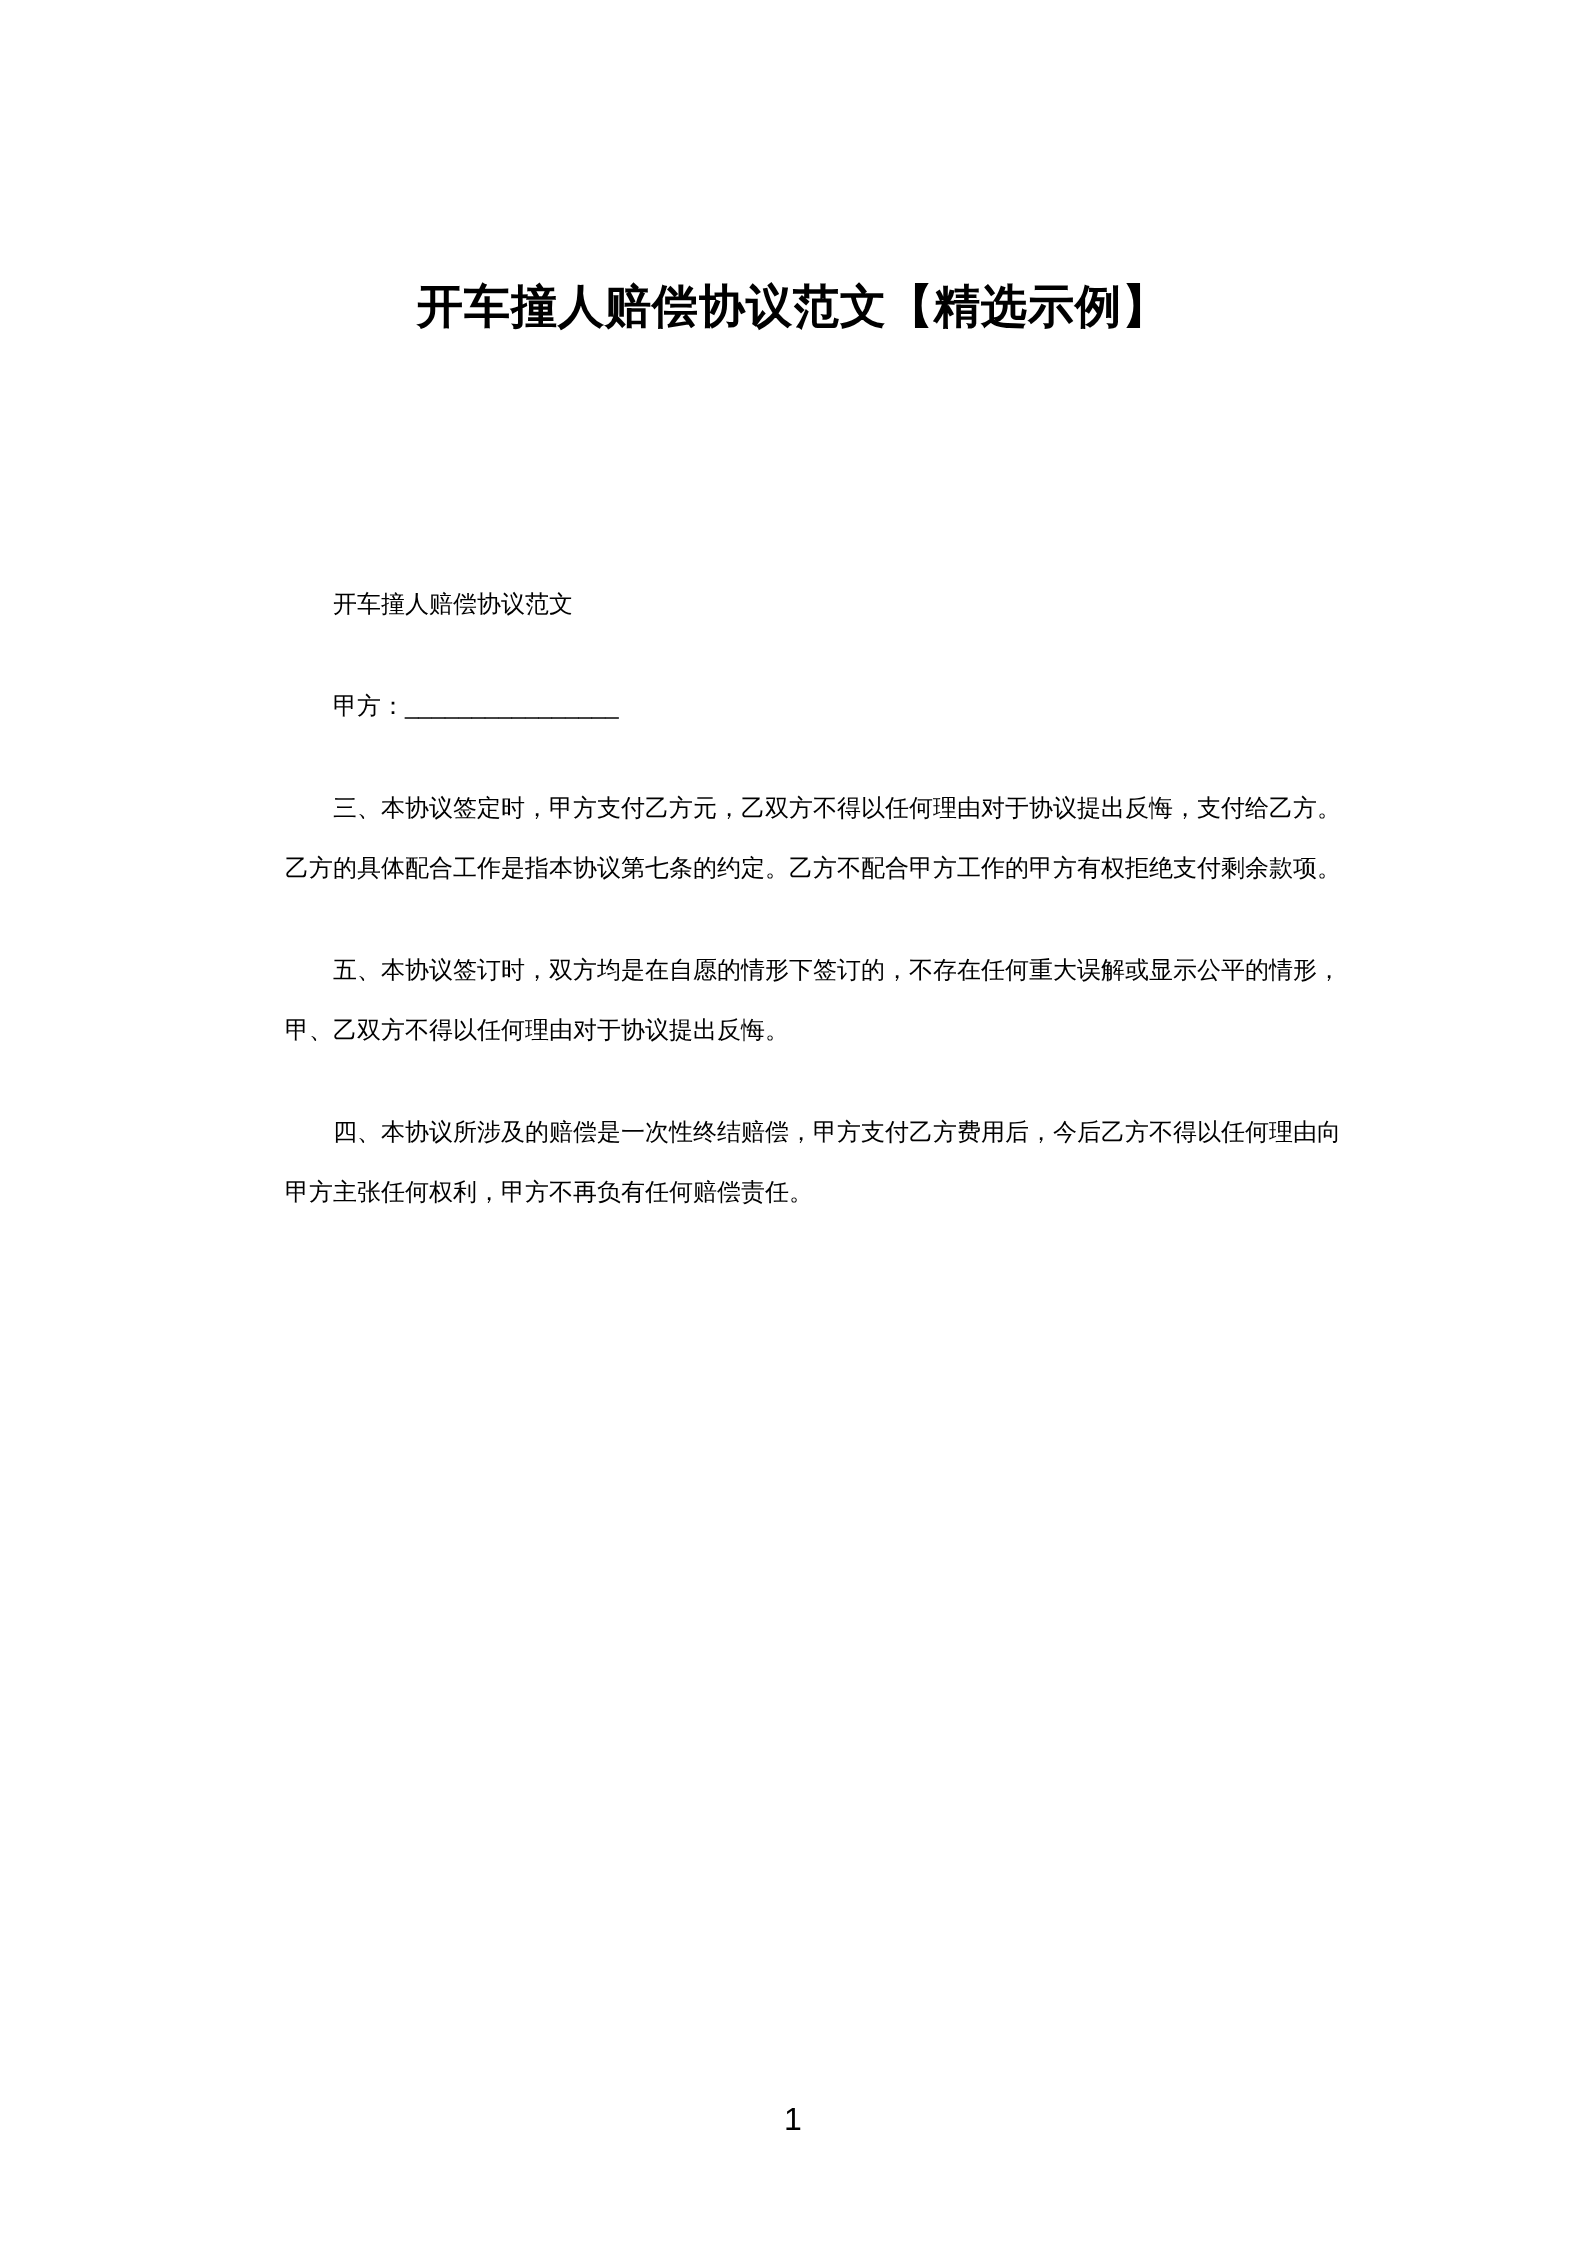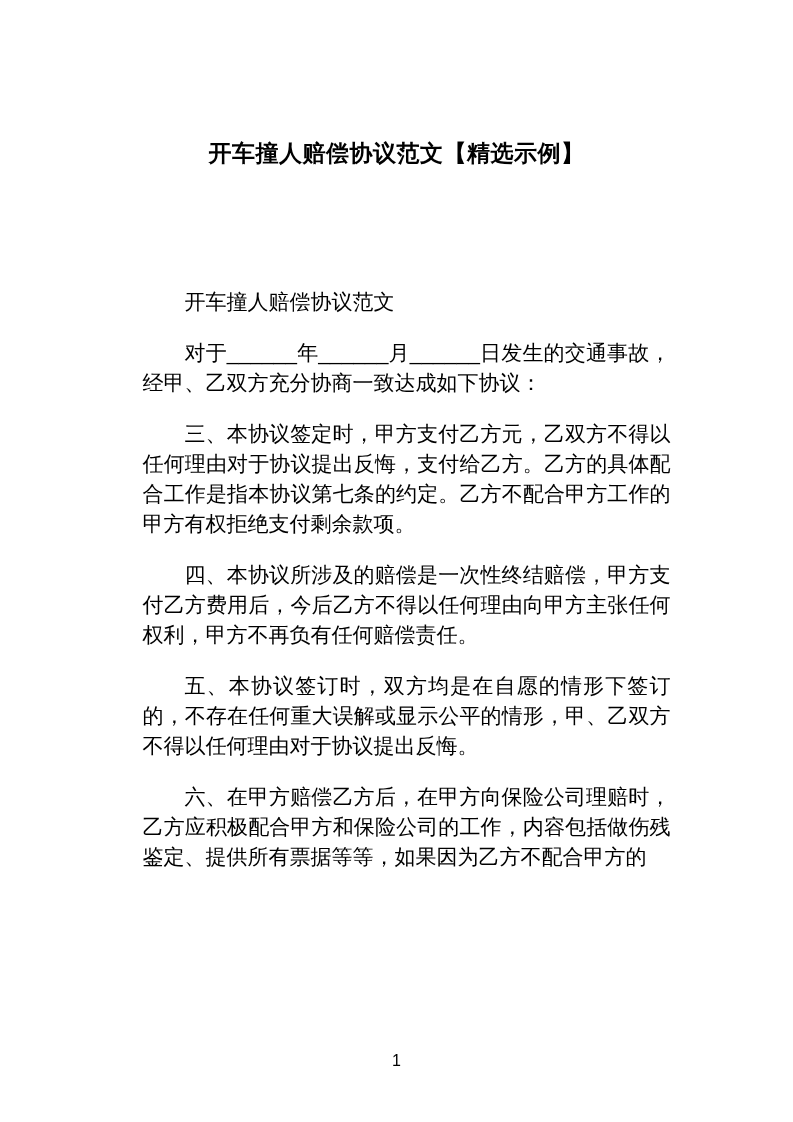--- a/index.html
+++ b/index.html
@@ -24,21 +24,21 @@
     line-height: 30px;
     font-weight: 700;
     text-align: center;
     letter-spacing: 0.5px;
   }
   .content {
     margin: 119px 83px 0 103px;
   }
   .content p {
     margin: 0 0 21px 0;
-    font-size: 21px;
+    font-size: 12px;
     line-height: 30px;
     text-align: justify;
     text-indent: 2em;
     word-break: break-all;
     overflow-wrap: break-word;
   }
   .page-number {
     position: absolute;
     top: 1050px;
     left: 0;
@@ -49,21 +49,20 @@
   }
 </style>
 </head>
 <body>
 
 <div class="page">
   <h1 class="doc-title">开车撞人赔偿协议范文【精选示例】</h1>
 
   <div class="content">
     <p>开车撞人赔偿协议范文</p>
-    <p>对于______年______月______日发生的交通事故，经甲、乙双方充分协商一致达成如下协议：</p>
+    <p>甲方：________________</p>
     <p>三、本协议签定时，甲方支付乙方元，乙双方不得以任何理由对于协议提出反悔，支付给乙方。乙方的具体配合工作是指本协议第七条的约定。乙方不配合甲方工作的甲方有权拒绝支付剩余款项。</p>
+    <p>五、本协议签订时，双方均是在自愿的情形下签订的，不存在任何重大误解或显示公平的情形，甲、乙双方不得以任何理由对于协议提出反悔。</p>
     <p>四、本协议所涉及的赔偿是一次性终结赔偿，甲方支付乙方费用后，今后乙方不得以任何理由向甲方主张任何权利，甲方不再负有任何赔偿责任。</p>
-    <p>五、本协议签订时，双方均是在自愿的情形下签订的，不存在任何重大误解或显示公平的情形，甲、乙双方不得以任何理由对于协议提出反悔。</p>
-    <p>六、在甲方赔偿乙方后，在甲方向保险公司理赔时，乙方应积极配合甲方和保险公司的工作，内容包括做伤残鉴定、提供所有票据等等，如果因为乙方不配合甲方的</p>
   </div>
 
   <div class="page-number">1</div>
 </div>
 
 </body></html>

